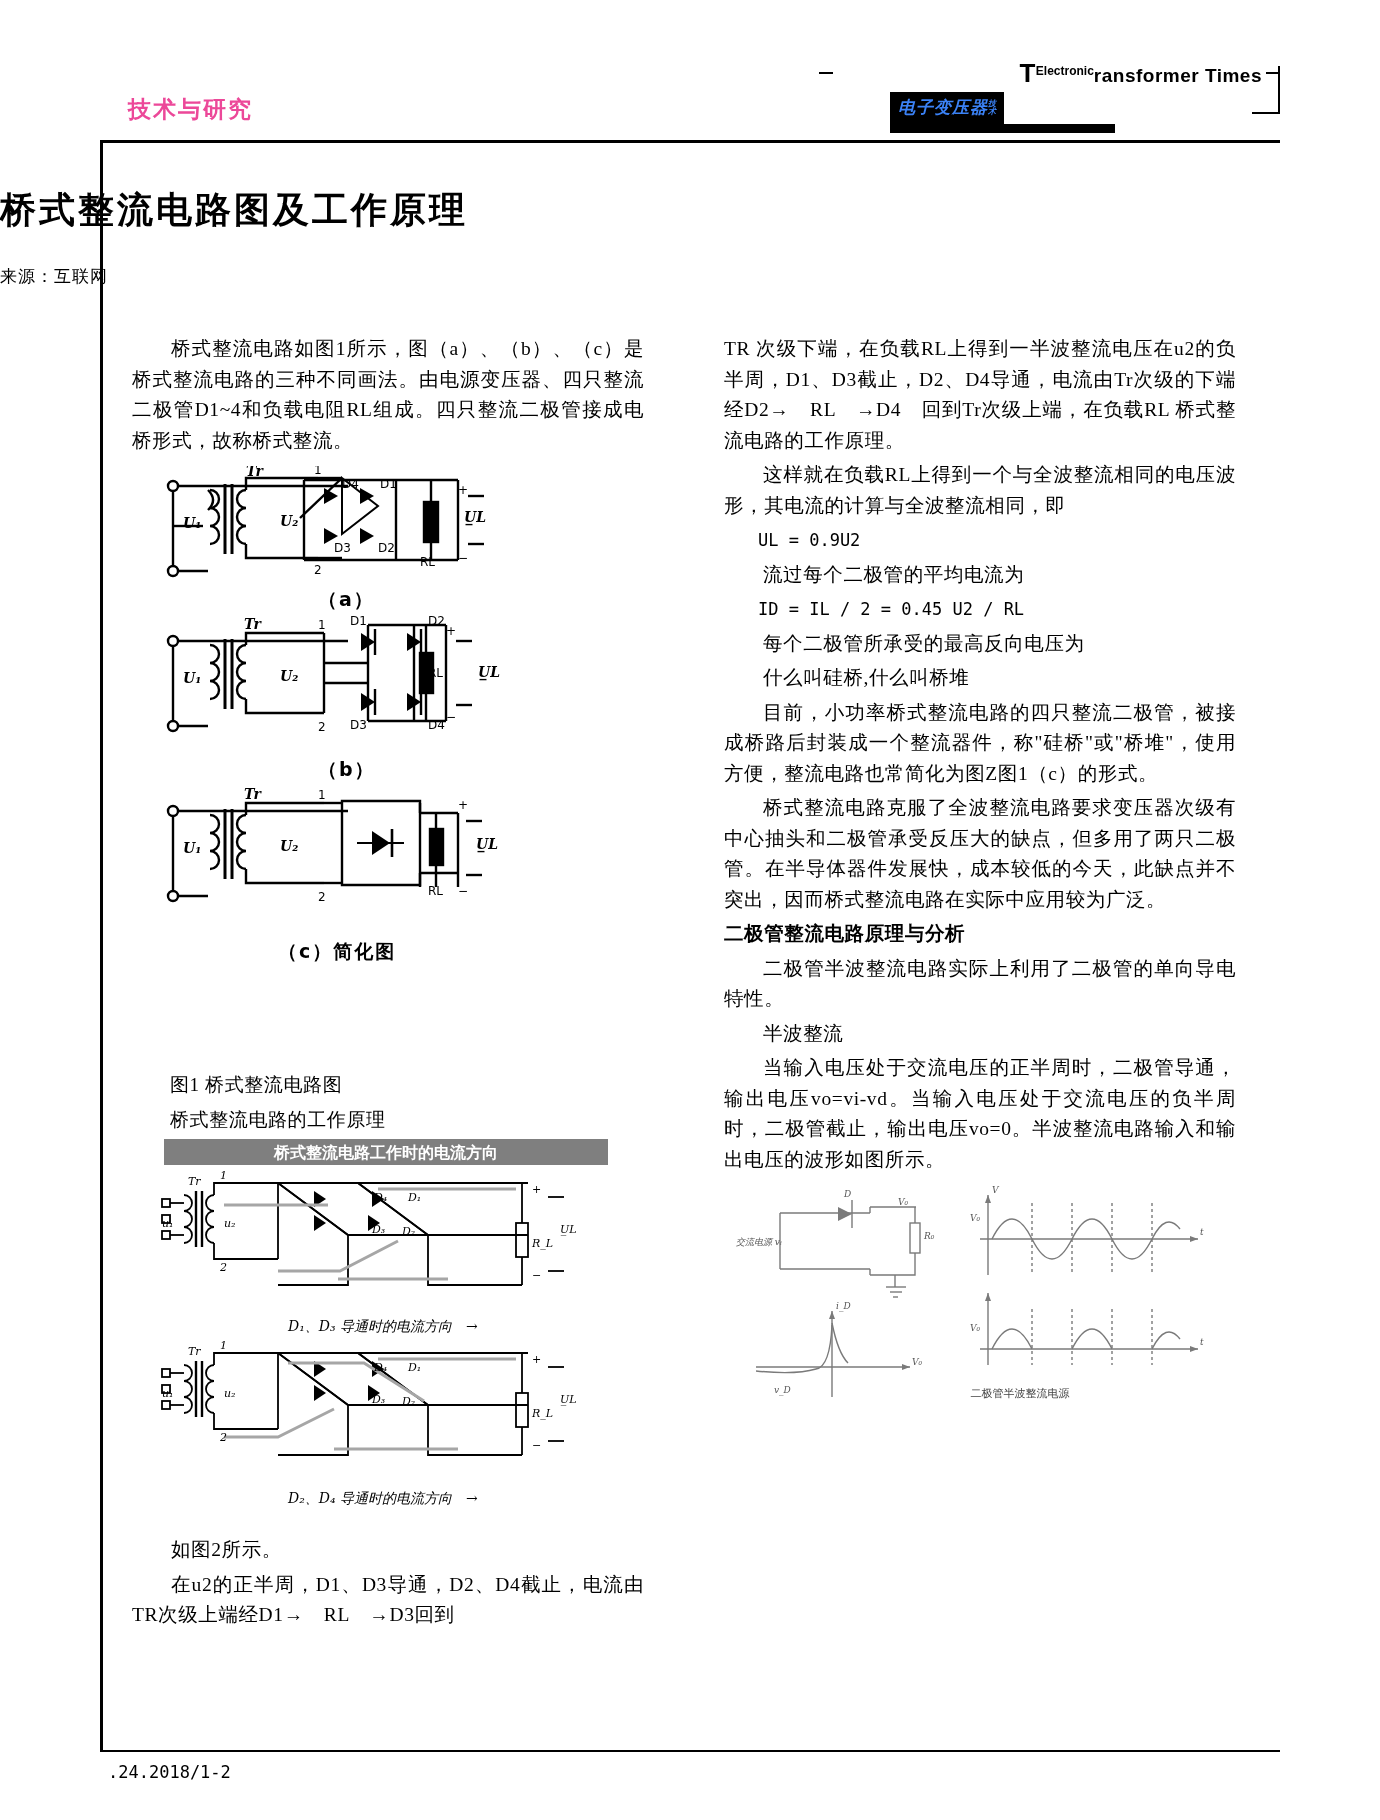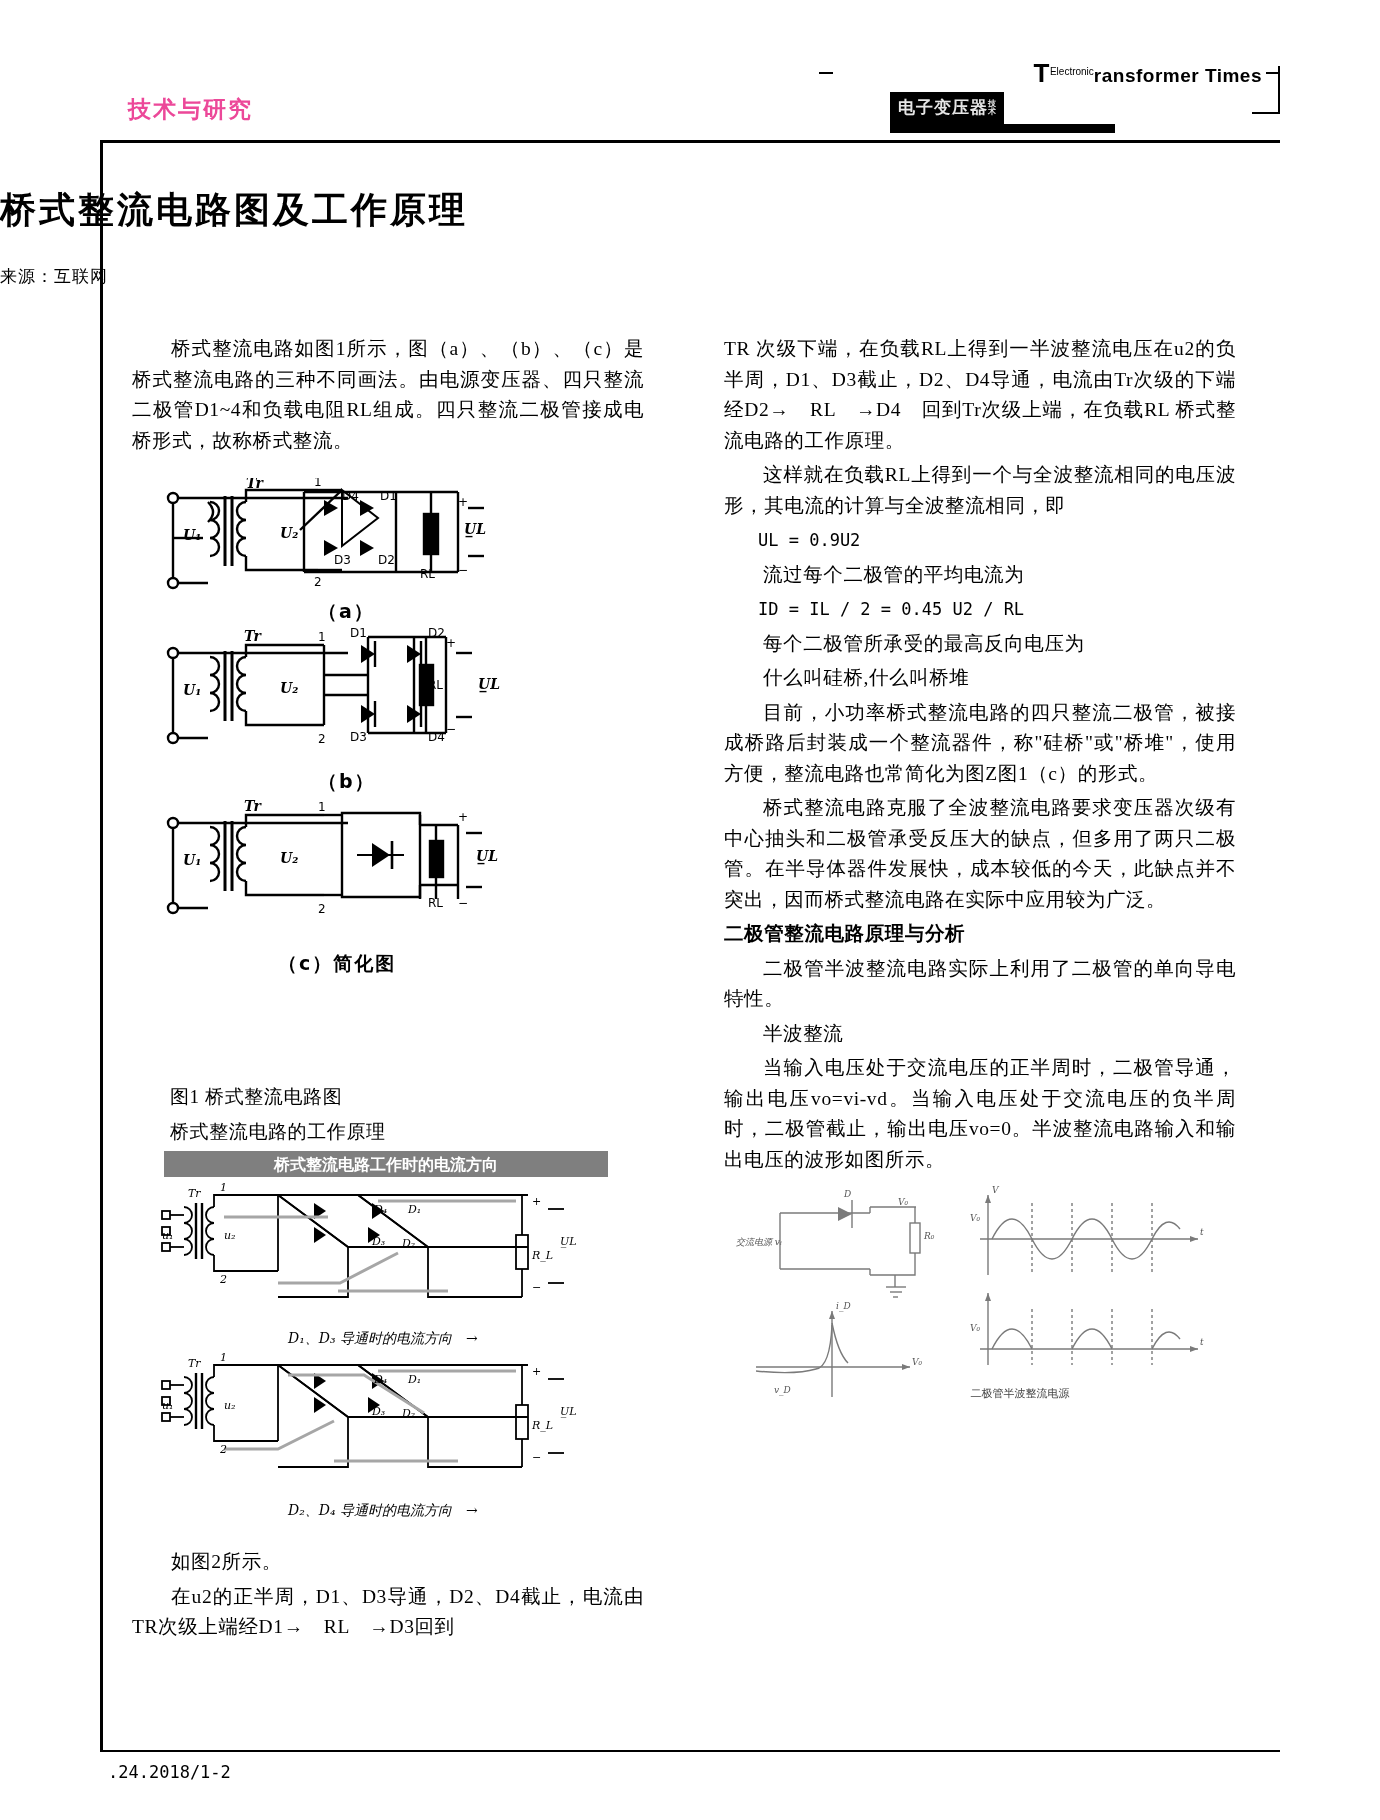--- a/index.html
+++ b/index.html
@@ -64,22 +64,22 @@
     font-size: 19px;
     font-weight: bold;
     letter-spacing: 0.5px;
     white-space: nowrap;
   }
   .mast-en .big {
     font-size: 26px;
     font-weight: bold;
   }
   .mast-en .sup {
-    font-size: 10px;
-    font-weight: normal;
+    font-size: 12px;
+    font-weight: bold;
     vertical-align: super;
     letter-spacing: 0px;
   }
   .mast-dash-l, .mast-dash-r {
     position: absolute;
     top: 14px;
     width: 14px;
     height: 2px;
     background: #000;
   }
@@ -92,27 +92,28 @@
     width: 26px;
     height: 46px;
     border-right: 2px solid #000;
     border-bottom: 2px solid #000;
   }
   .mast-cn {
     position: absolute;
     left: 110px;
     top: 34px;
     background: #000;
-    color: #e5e5e5;
+    color: #3b82f6;
     font-family: "DejaVu Sans", sans-serif;
     font-weight: bold;
     font-size: 17px;
     padding: 4px 8px 5px 8px;
     letter-spacing: 1px;
     white-space: nowrap;
+    font-style: italic;
   }
   .mast-cn .tiny {
     font-size: 8px;
     line-height: 8px;
     display: inline-block;
     vertical-align: middle;
     letter-spacing: 0;
     text-align: center;
   }
   .mast-cn-bar {
@@ -175,21 +176,21 @@
   }
   .caption {
     font-size: 19px;
     letter-spacing: 0.6px;
     margin: 0;
   }
 
   
   .fig {
     position: relative;
-    margin: 22px 0 0 0;
+    margin: 10px 0 0 0;
   }
   .fig svg { display: block; }
 
   
   .footer {
     position: absolute;
     left: 0;
     bottom: 38px;
     width: 1380px;
   }

